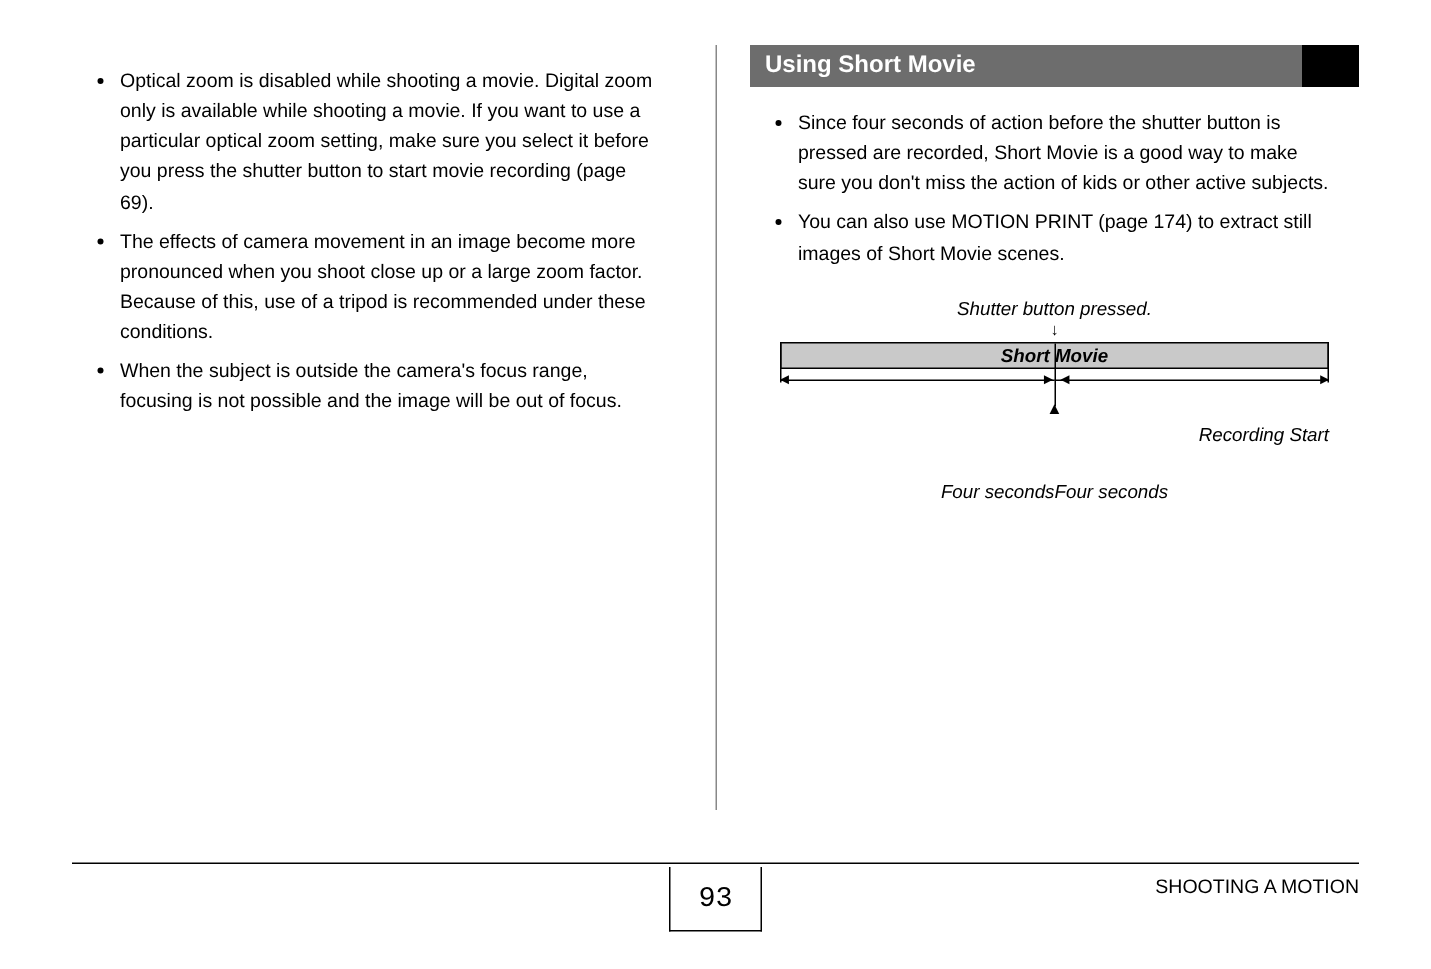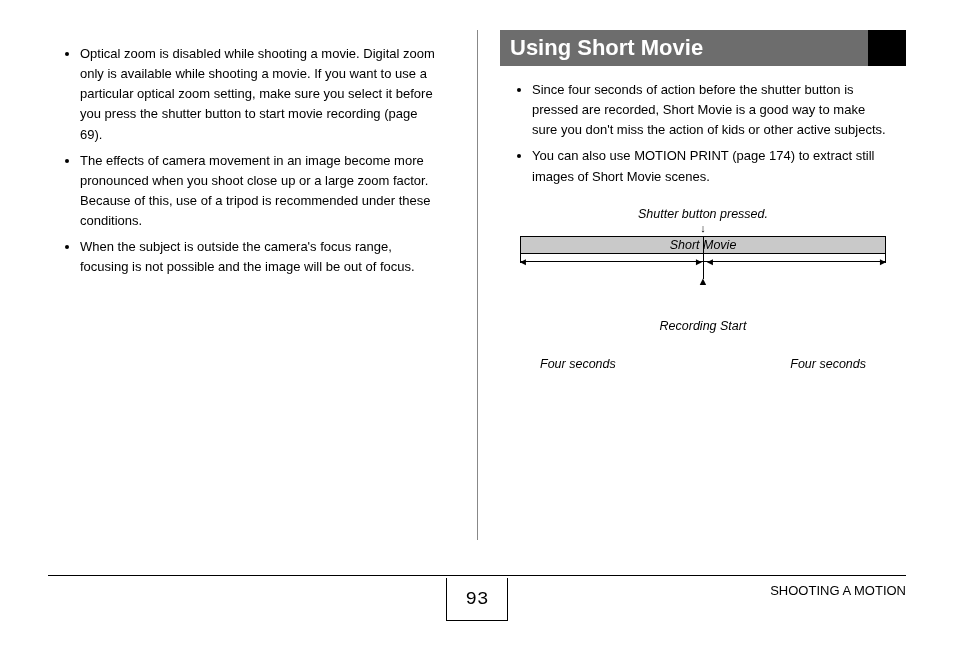--- a/index.html
+++ b/index.html
@@ -36,21 +36,21 @@
     margin: 14px;
     padding-left: 18px;
   }
   ul.bullets li {
     margin-bottom: 6px;
     line-height: 1.55;
   }
   .section-heading {
     background: #6d6d6d;
     color: #fff;
-    font-size: 22px;
+    font-size: 16px;
     font-weight: bold;
     padding: 5px 10px;
     border-right: 38px solid #000;
     margin-bottom: 6px;
   }
   .intro {
     line-height: 1.55;
     margin-bottom: 4px;
   }
   .diagram {
@@ -76,20 +76,21 @@
   }
   .bar {
     position: absolute;
     left: 0; right: 0; top: 3px; height: 16px;
     background: #c9c9c9;
     border: 1px solid #000;
     text-align: center;
     line-height: 16px;
     font-style: italic;
     font-size: 12.5px;
+    font-weight: bold;
   }
   .span-line {
     position: relative;
     height: 30px;
   }
   .hline {
     position: absolute;
     border-top: 1px solid #000;
     top: 6px;
   }
@@ -117,26 +118,26 @@
   .tick.mid { left: 50%; height: 42px; top: -18px; }
   .rec-arrow {
     position: absolute;
     left: 50%;
     top: 20px;
     transform: translateX(-50%);
     font-style: normal;
     font-size: 11px;
   }
   .rec-label {
-    text-align: center;
-    margin-top: 34px;
+    text-align: right;
+    margin-top: 6px;
   }
   .four-row {
     display: flex;
-    justify-content: space-between;
+    justify-content: center;
     margin-top: 24px;
     padding: 0 20px;
   }
   .footer-rule {
     position: absolute;
     left: 48px; right: 48px;
     bottom: 70px;
     border-top: 1px solid #000;
   }
   .page-number-box {

